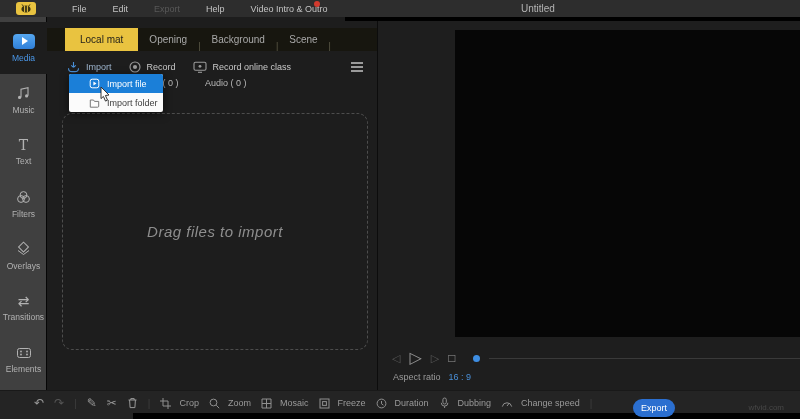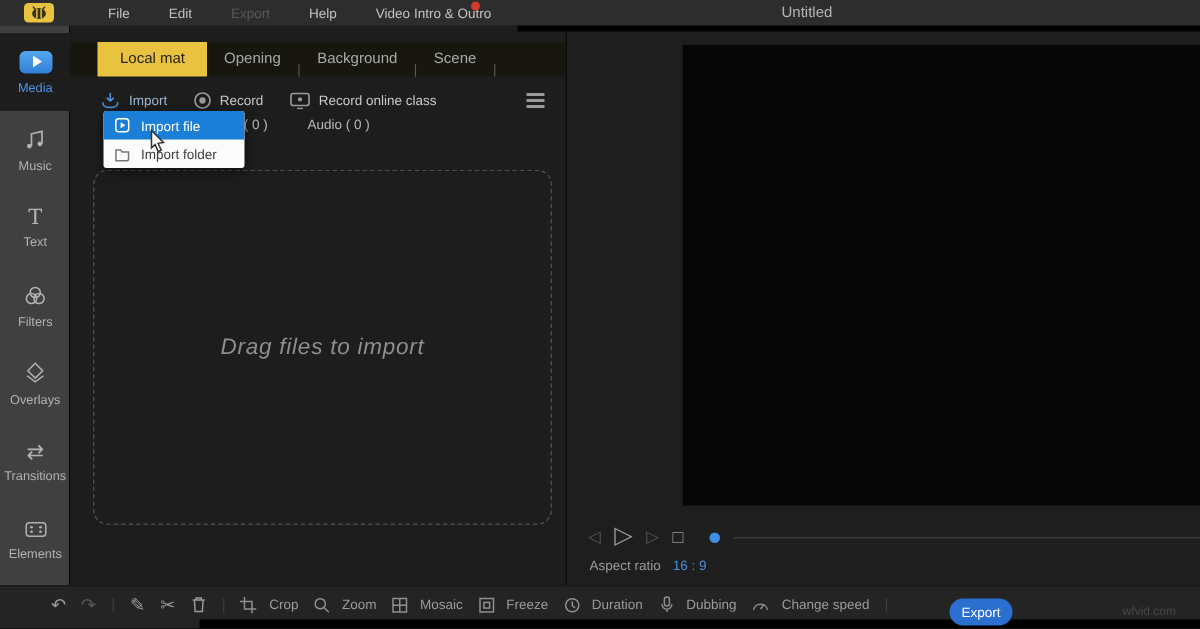--- a/index.html
+++ b/index.html
@@ -37,21 +37,21 @@
   .import-row { position:absolute; top:44px; left:20px; display:flex; align-items:center; gap:17px; }
   .ib { display:flex; align-items:center; gap:6px; font-size:9px; color:#c9c9c9; white-space:nowrap; }
   .ib.import-b { color:#9fb6cf; }
   .hamburger { position:absolute; top:45px; right:14px; display:flex; flex-direction:column; gap:2px; }
   .hamburger i { display:block; width:12px; height:2px; background:#9a9a9a; }
 
   .subtab { position:absolute; top:61px; font-size:9px; color:#b9b9b9; white-space:nowrap; }
   .st-image { left:88px; } .st-audio { left:158px; }
 
   .dropdown { position:absolute; left:22px; top:57px; width:94px; background:#fbfbfb; border-radius:2px; box-shadow:0 2px 8px rgba(0,0,0,.55); z-index:6; overflow:hidden; }
-  .dd-row { height:19px; display:flex; align-items:center; gap:7px; padding-left:7px; font-size:9px; color:#3d3d3d; white-space:nowrap; }
+  .dd-row { height:19px; display:flex; align-items:center; gap:7px; padding-left:20px; font-size:9px; color:#3d3d3d; white-space:nowrap; }
   .dd-row.hl { background:#1b7fd8; color:#fff; }
   .cursor { position:absolute; left:52px; top:69px; z-index:7; }
 
   .dropzone { position:absolute; left:15px; top:96px; width:306px; height:237px; border:1px dashed #4d4d4d; border-radius:10px; display:flex; align-items:center; justify-content:center; }
   .dz-text { font-size:15px; font-style:italic; color:#8e8e8e; letter-spacing:.5px; }
 
   
   .preview { position:absolute; left:378px; top:17px; right:0; bottom:29px; background:#1e1e1e; }
   .video { position:absolute; left:77px; top:13px; right:0; height:307px; background:#060606; }
   .transport { position:absolute; left:14px; top:333px; display:flex; align-items:center; gap:9px; height:16px; }

